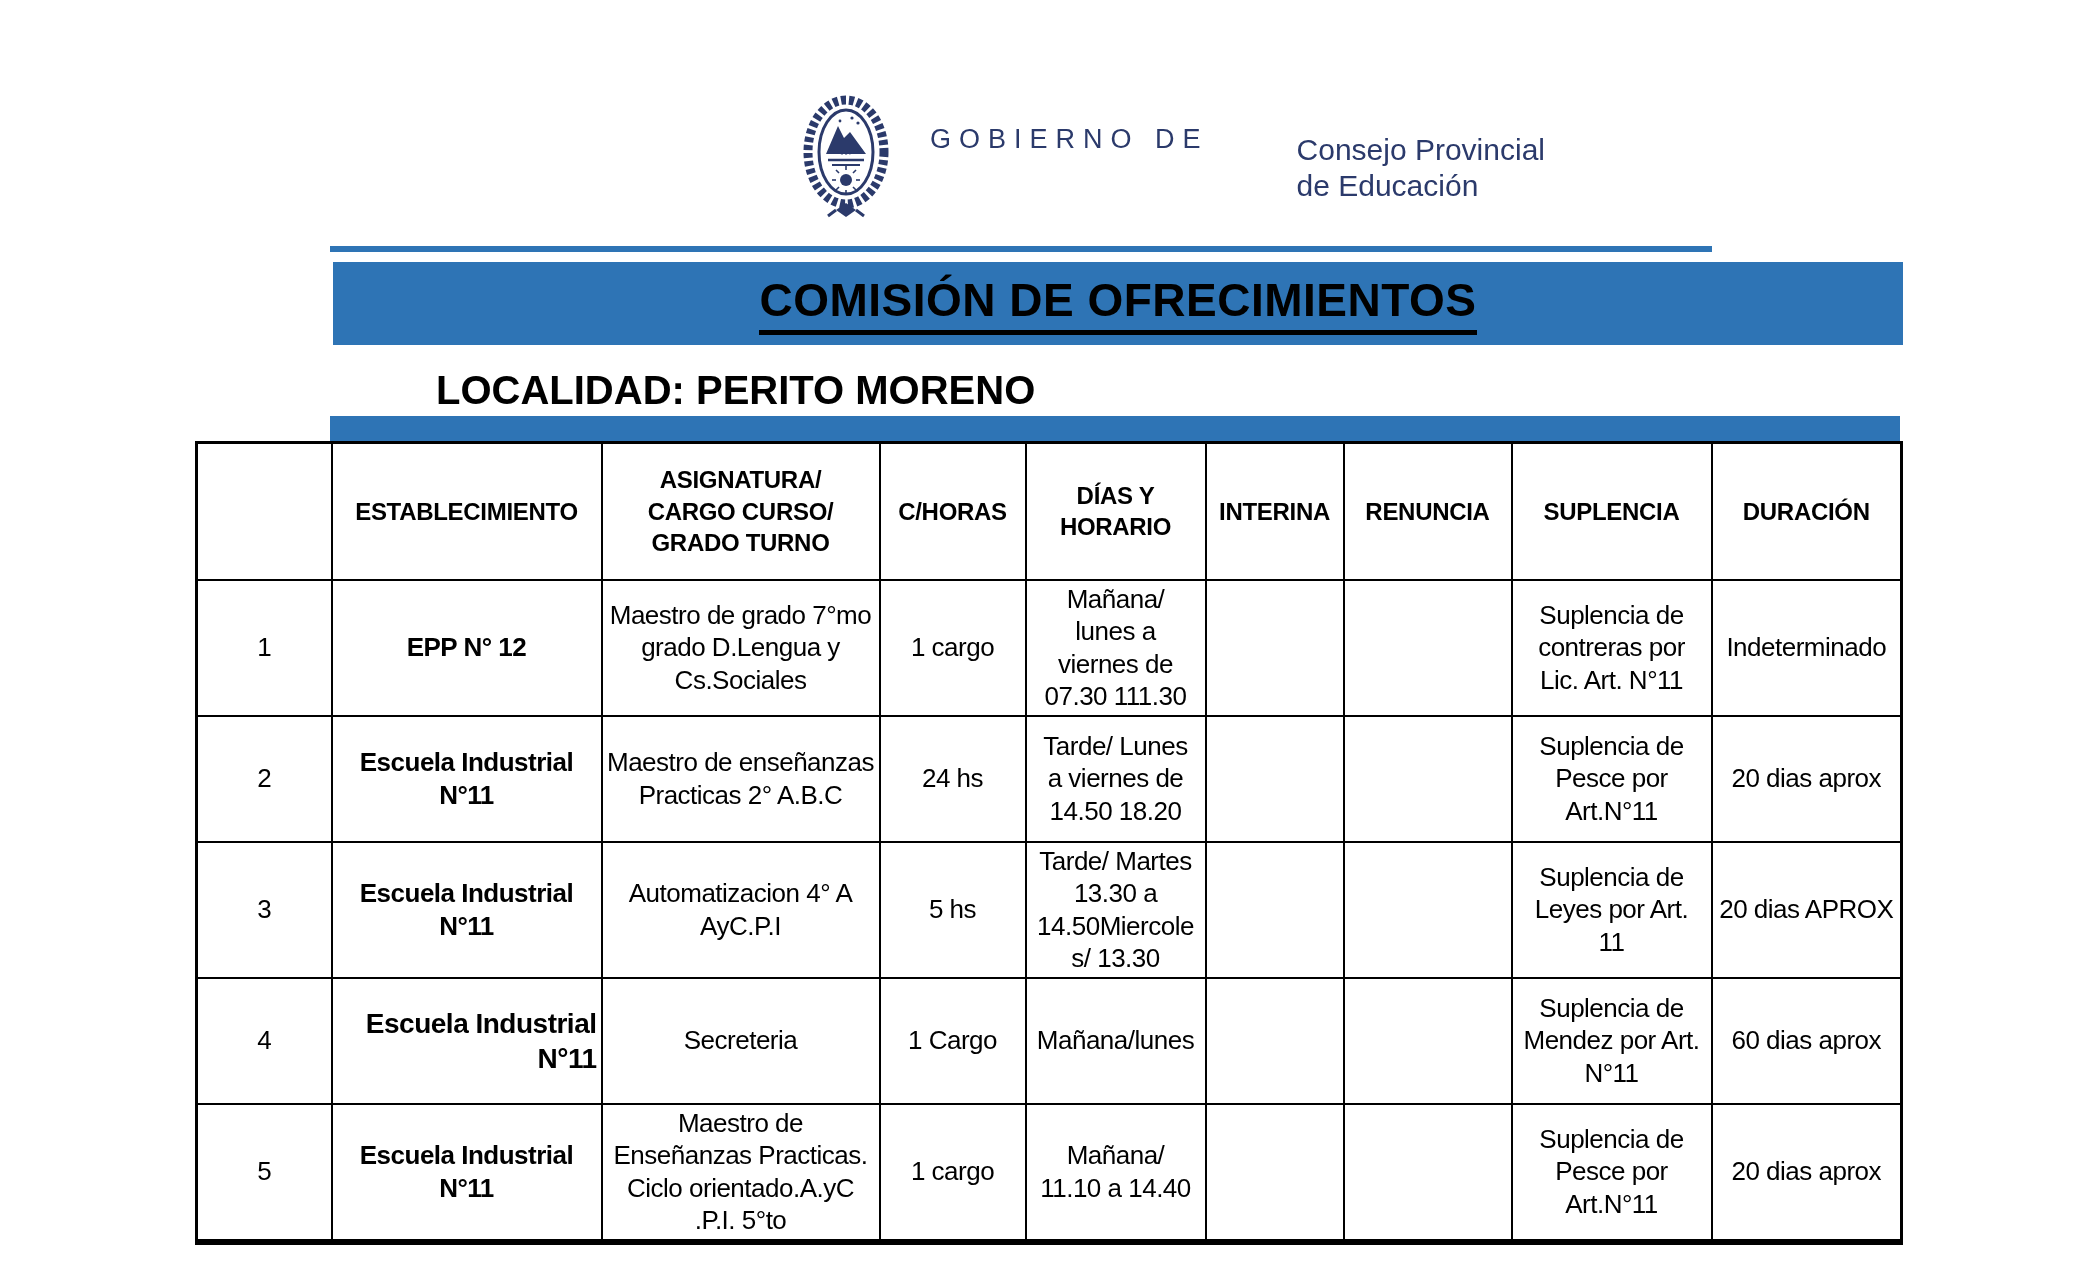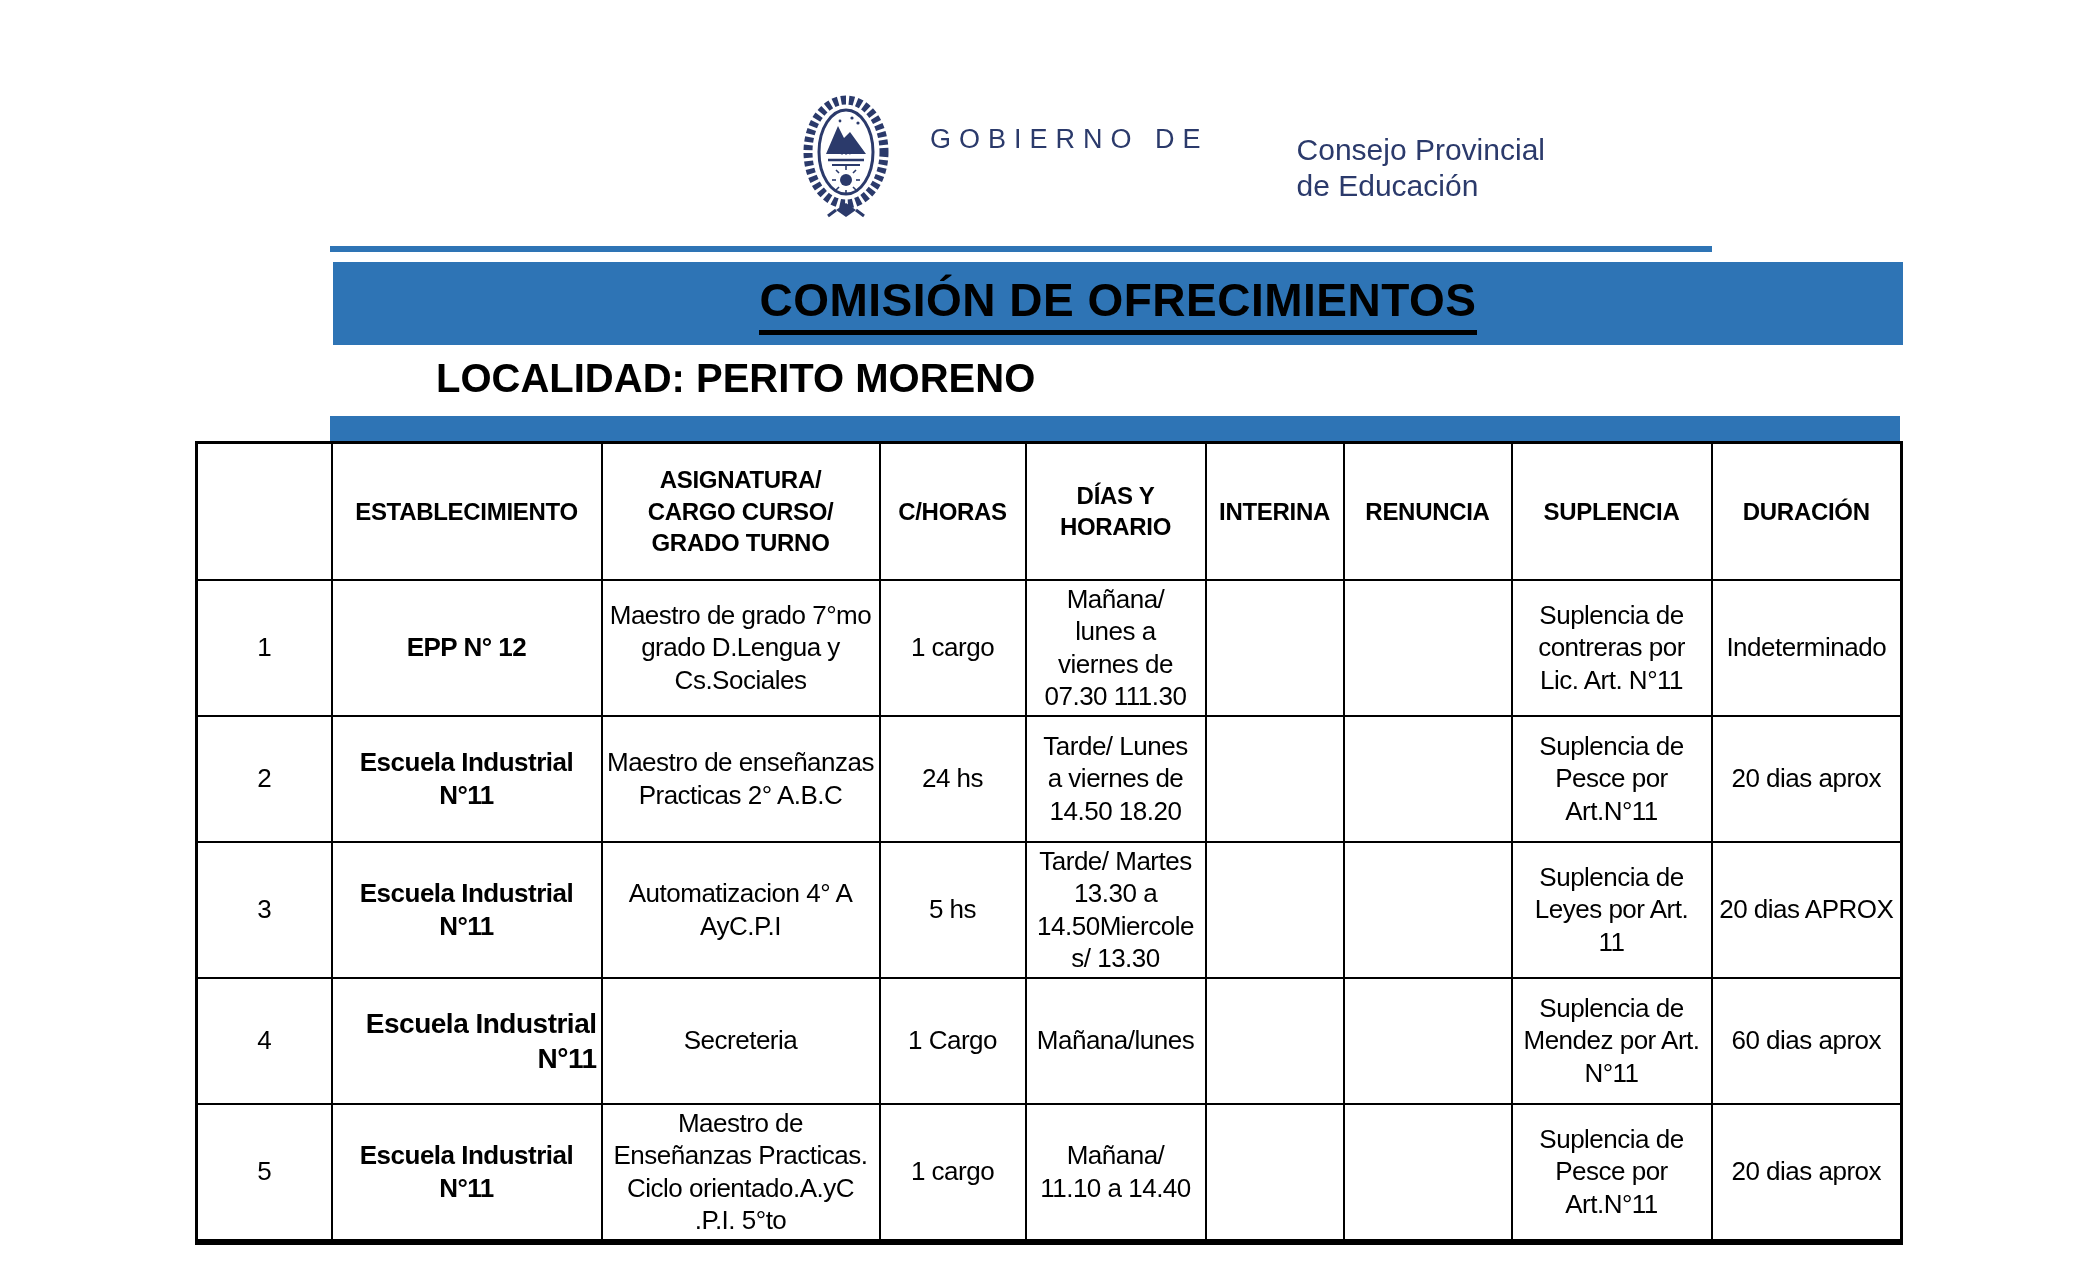--- a/index.html
+++ b/index.html
@@ -26,21 +26,21 @@
   .banner-hairline{position:absolute;left:330px;top:246px;width:1382px;height:6px;background:var(--banner-blue);}
   .banner{
     position:absolute;left:333px;top:262px;width:1570px;height:83px;
     background:var(--banner-blue);display:flex;align-items:center;justify-content:center;
   }
   .banner-title{
     font-size:46px;font-weight:700;color:#000;
     border-bottom:5px solid #000;padding-bottom:3px;letter-spacing:0.5px;white-space:nowrap;
   }
   .meta-line{position:absolute;left:0;top:356px;width:2100px;height:52px;}
-  .localidad{position:absolute;left:436px;top:0;font-size:40px;font-weight:700;white-space:nowrap;text-align:right;}
+  .localidad{position:absolute;left:436px;top:12px;font-size:40px;font-weight:700;white-space:nowrap;text-align:right;}
   .fecha{position:absolute;left:1428px;top:0;font-size:40px;font-weight:700;white-space:nowrap;}
   .strip2{position:absolute;left:330px;top:416px;width:1570px;height:25px;background:var(--banner-blue);}
 
   
   table.offers{
     position:absolute;left:195px;top:441px;border-collapse:collapse;table-layout:fixed;
     border:3px solid #000;border-bottom:6px solid #000;background:#fff;
   }
   table.offers th,table.offers td{
     border:2px solid #000;vertical-align:middle;text-align:center;

